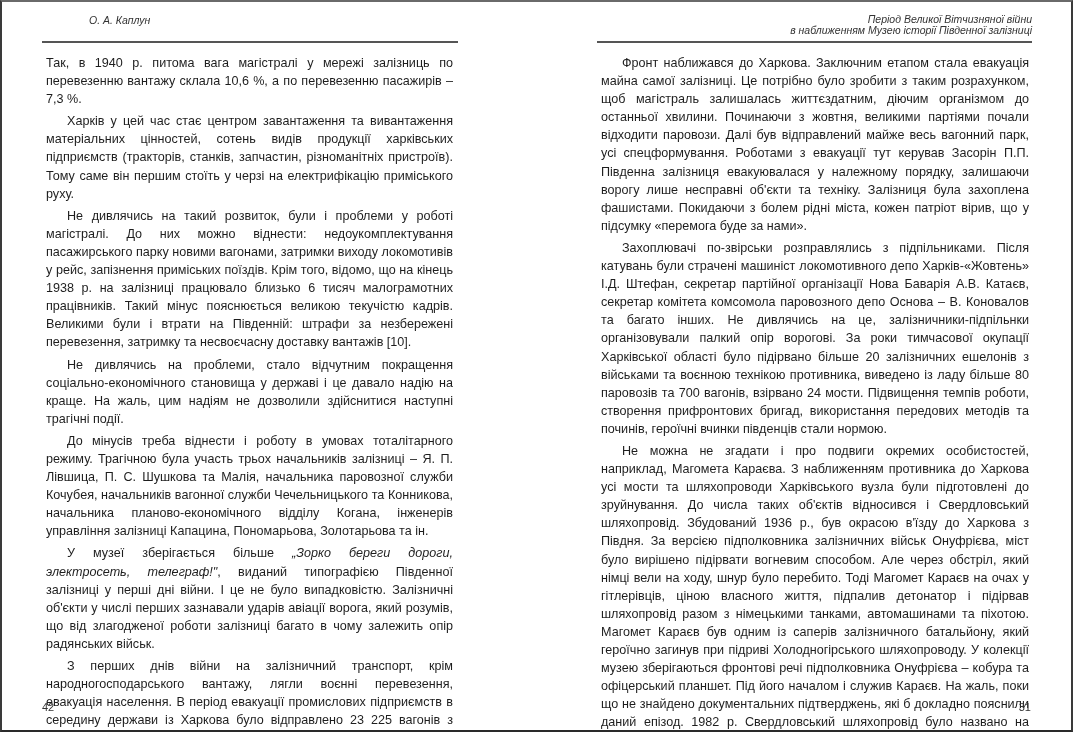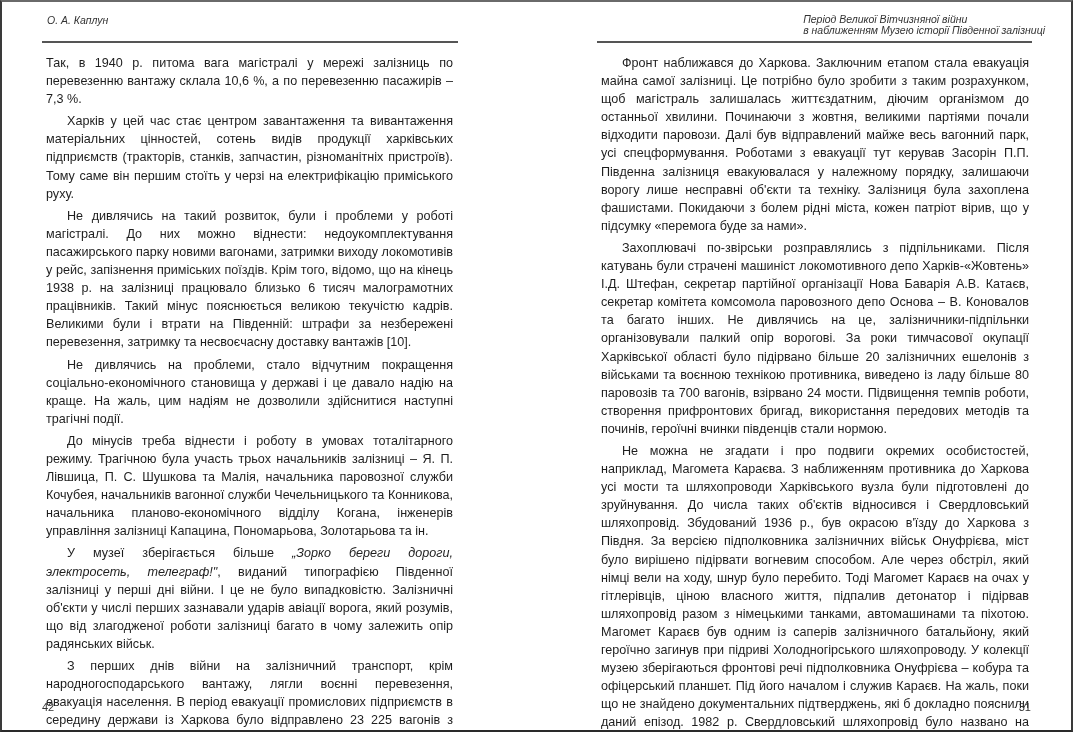--- a/index.html
+++ b/index.html
@@ -5,23 +5,23 @@
   html, body { margin:0; padding:0; background:#ffffff; }
   body { width:1073px; height:732px; position:relative; overflow:hidden;
          font-family:"Liberation Sans", sans-serif; color:#1e1e1e; }
   .frame { position:absolute; left:0; top:0; width:1071px; height:730px;
            border-left:2px solid #3a3a3a; border-top:2px solid #6a6a6a;
            border-right:2px solid #3a3a3a; border-bottom:2px solid #2a2a2a;
            box-sizing:border-box; width:1073px; height:732px; }
   .page { position:absolute; top:0; height:732px; }
   .page.left { left:0; width:536px; }
   .page.right { left:536px; width:537px; }
-  .running-head { position:absolute; font-style:italic; font-size:10.5px; color:#333; line-height:11px; }
+  .running-head { position:absolute; font-style:italic; font-size:10.5px; color:#333; line-height:11px;margin-left:42px; }
   .left .running-head { left:47px; top:15px; }
-  .right .running-head { right:28px; top:14px; }
+  .right .running-head { right:41px; top:14px; text-align:right; }
   .rule { position:absolute; height:2px; background:#555; }
   .left .rule { left:42px; width:416px; top:41px; }
   .right .rule { left:61px; width:435px; top:41px; }
   .text { position:absolute; font-size:12.6px; line-height:18.1px; text-align:justify; color:#1e1e1e; }
   .left .text { left:42px; width:415px; top:50px; }
   .right .text { left:61px; width:436px; top:50px; }
   .text p { margin:4px; text-indent:21px; hyphens:manual; }
   .text p.noindent { text-indent:0; }
   .text em { font-style:italic; }
   .folio { position:absolute; font-size:11px; color:#333; top:701px; }

